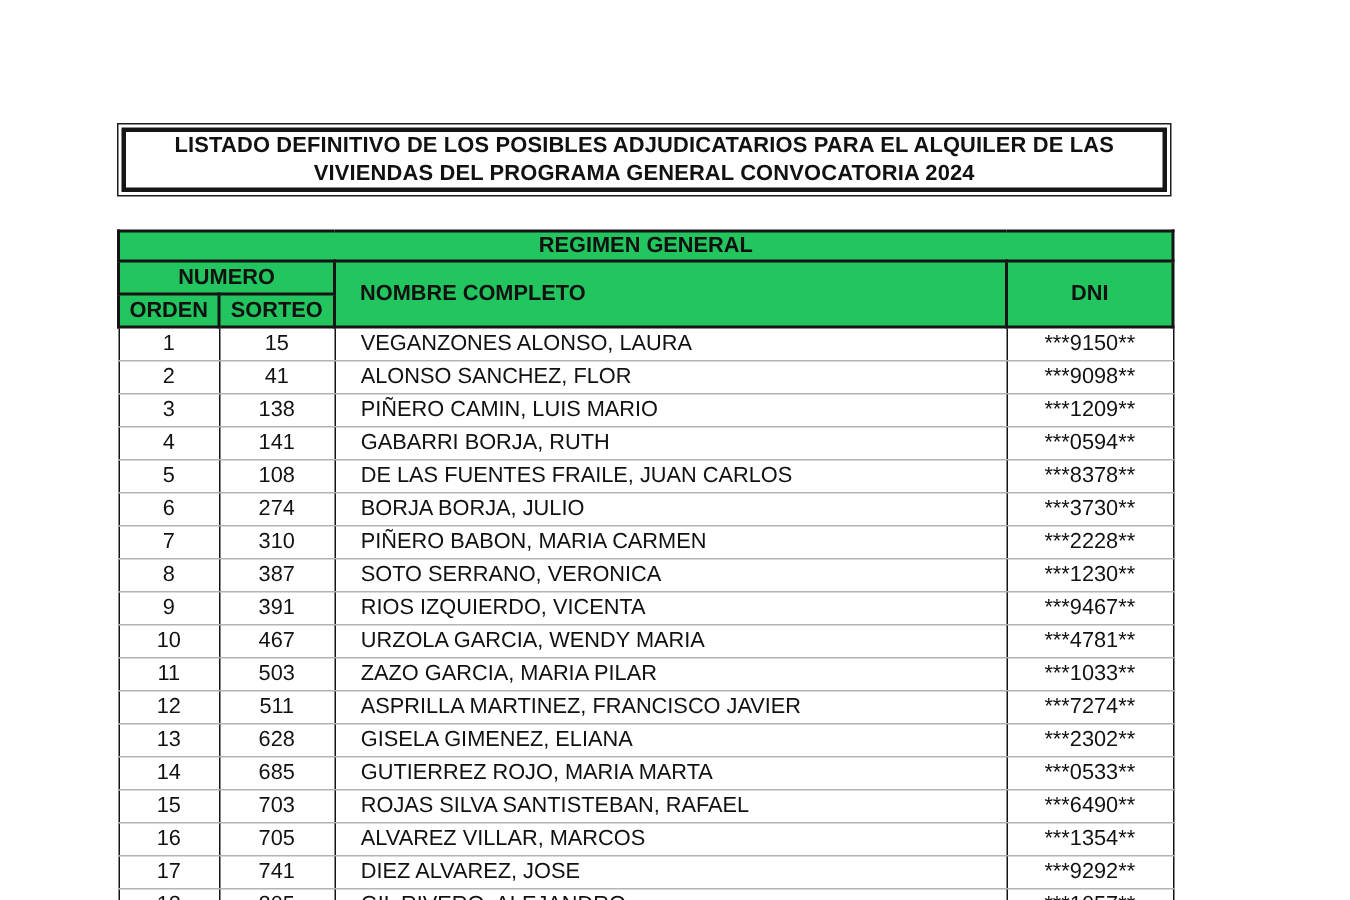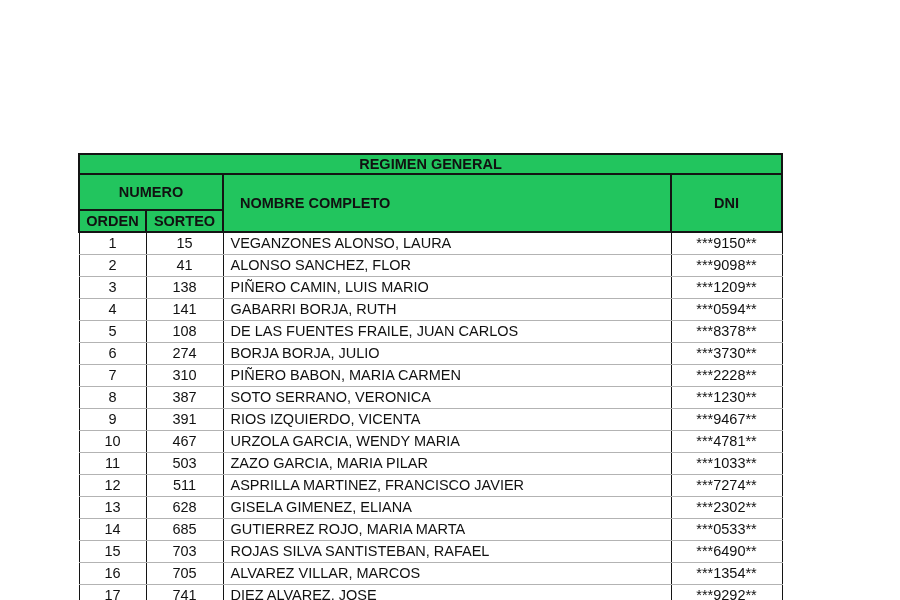--- a/index.html
+++ b/index.html
@@ -49,46 +49,51 @@
 
   .list-table th {
     background: #22c55e;
     border: 2px solid #141414;
     font-weight: bold;
     text-align: center;
     vertical-align: middle;
     font-size: 14.5px;
   }
   .list-table th.section-header { height: 20px; }
-  .list-table th.group-header   { height: 36px; }
+  .list-table th.group-header   { height: 22px; }
   .list-table th.sub-header     { height: 22px; margin-top: 39px; }
   .list-table th.nombre-header  { text-align: left; padding-left: 16px; }
 
   .list-table td {
     height: 22px;
     background: #fff;
     border-left: 1.5px solid #141414;
     border-right: 1.5px solid #141414;
     border-top: 1px solid #b3b3b3;
     border-bottom: 1px solid #b3b3b3;
     vertical-align: middle;
     white-space: nowrap;
     overflow: hidden;
   }
   .list-table tbody tr:first-child td { border-top: 2px solid #141414; }
   .list-table td.col-orden,
   .list-table td.col-sorteo,
   .list-table td.col-dni { text-align: center; }
-  .list-table td.col-nombre { text-align: left; padding-left: 7px; }
+  .list-table td.col-nombre { text-align: left; padding-left: 17px; }
 </style>
 </head>
 <body>
 
 <div class="page">
 
+  <div class="title-box-outer">
+    <div class="title-box-inner">
+      <div class="title-text">LISTADO DEFINITIVO DE LOS POSIBLES ADJUDICATARIOS PARA EL ALQUILER DE LAS VIVIENDAS DEL PROGRAMA GENERAL CONVOCATORIA 2024</div>
+    </div>
+  </div>
 
   <table class="list-table">
     <colgroup>
       <col class="c-orden">
       <col class="c-sorteo">
       <col class="c-nombre">
       <col class="c-dni">
     </colgroup>
     <thead>
       <tr>

